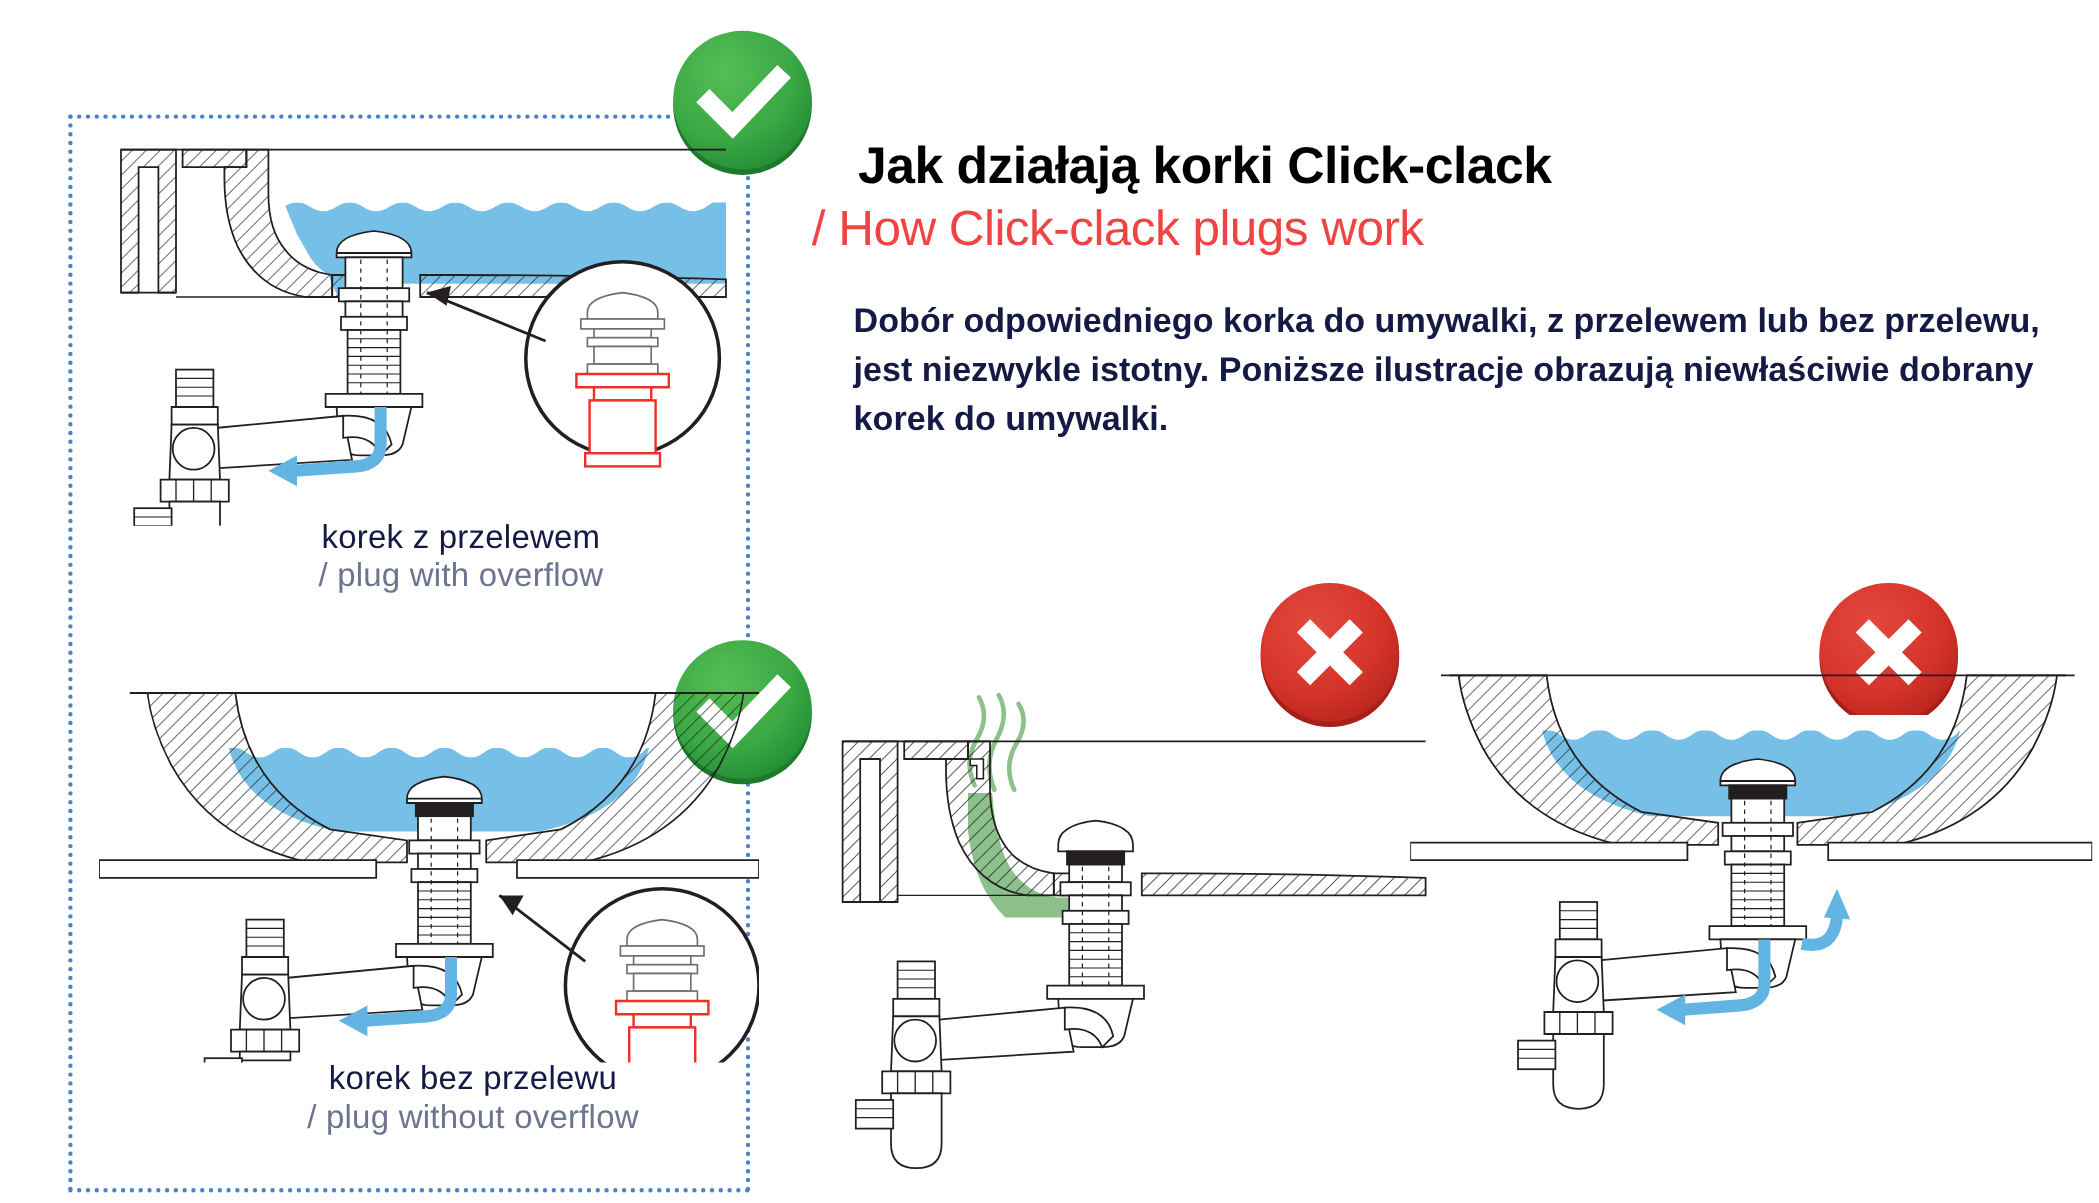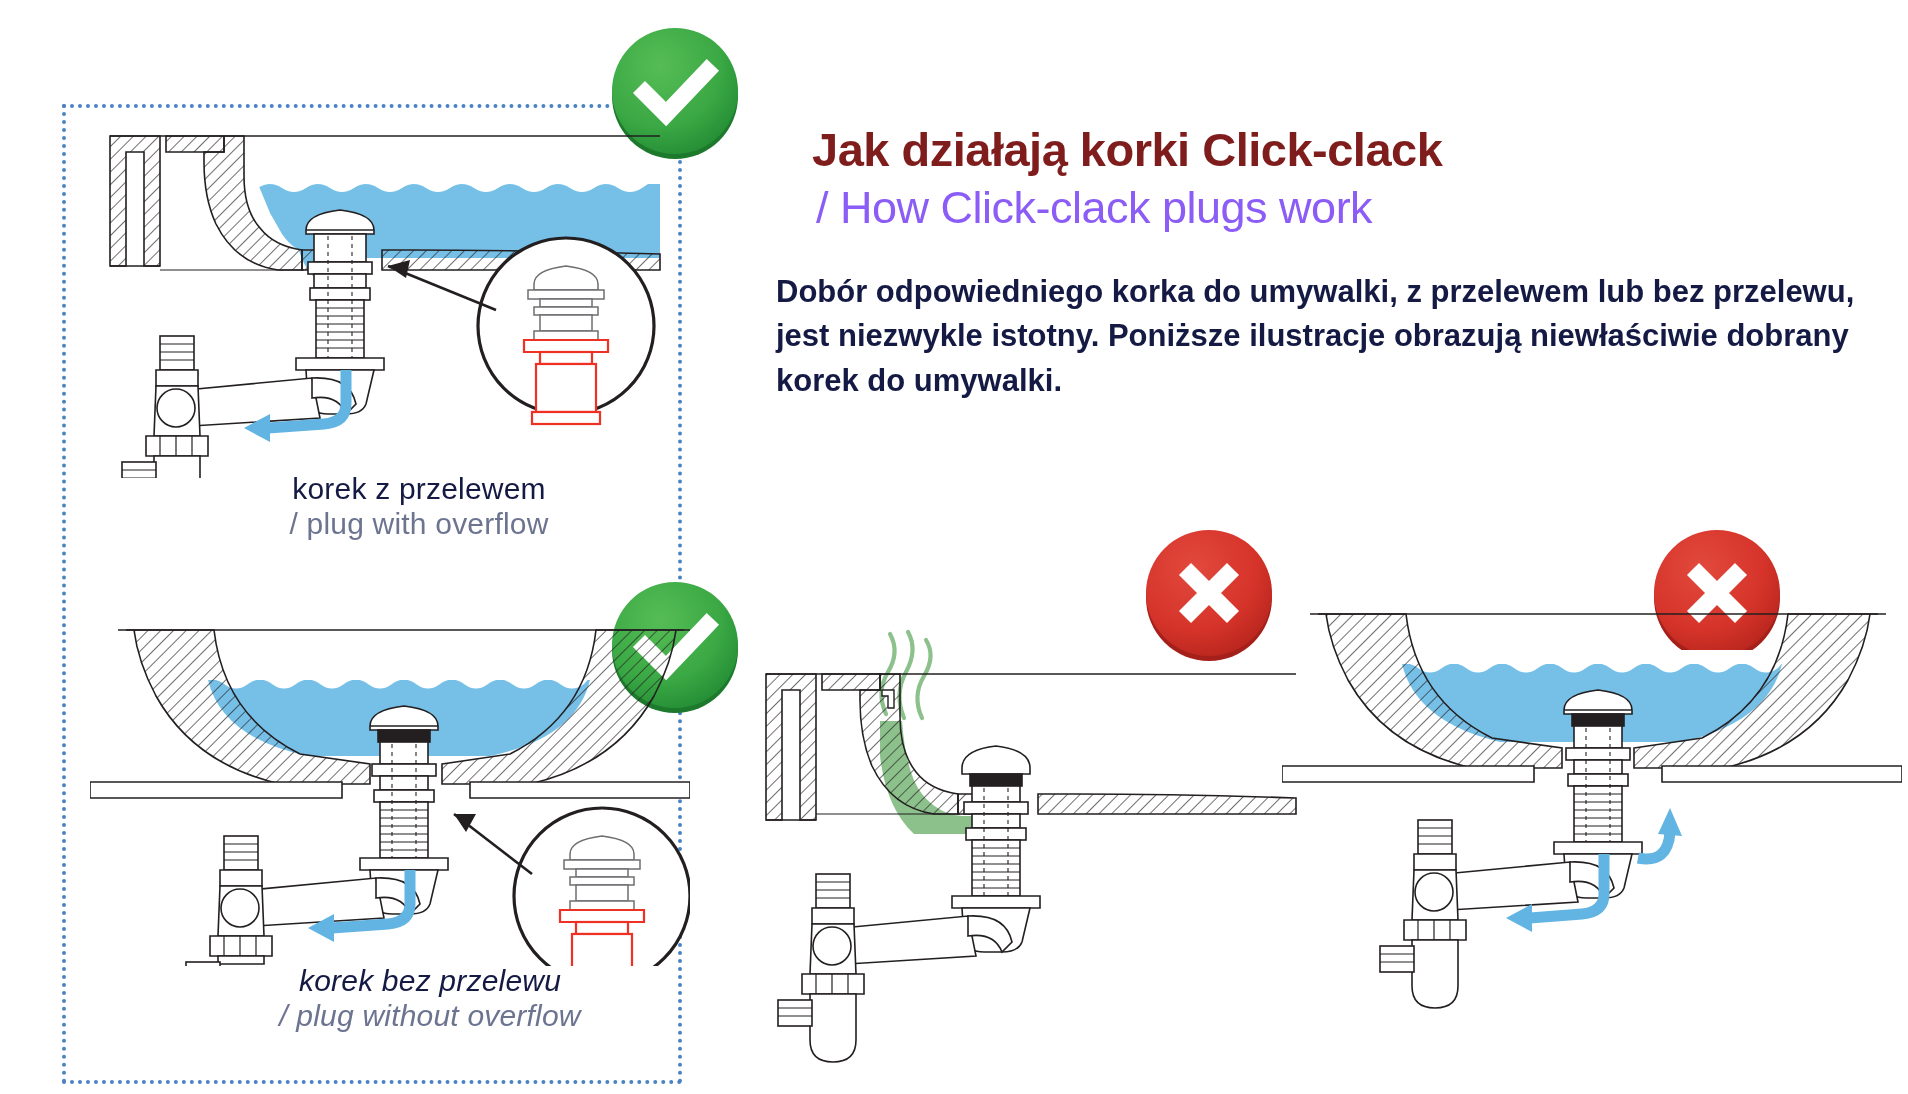--- a/index.html
+++ b/index.html
@@ -38,35 +38,35 @@
     border-radius: 50%;
     display: flex;
     align-items: center;
     justify-content: center;
   }
   .badge svg { display:block; }
 
   
   .title-pl {
     position: absolute;
-    left: 812px;
+    left: 780px;
     top: 122px;
     font-size: 47px;
     font-weight: bold;
-    color: #7f1d1d;
+    color: #000000;
     letter-spacing: -0.5px;
     white-space: nowrap;
   }
   .title-en {
     position: absolute;
-    left: 816px;
+    left: 738px;
     top: 182px;
     font-size: 45px;
     font-weight: normal;
-    color: #8b5cf6;
+    color: #ef4444;
     letter-spacing: -0.5px;
     white-space: nowrap;
   }
   .para-pl {
     position: absolute;
     left: 776px;
     top: 270px;
     width: 1090px;
     font-size: 31px;
     font-weight: bold;
@@ -414,21 +414,21 @@
         </g>
       </g>
 
       <g>
         <line x1="442" y1="288" x2="364" y2="228" stroke="#231f20" stroke-width="2.6"></line>
         <path d="M364 228 L386 228 L376 246 Z" fill="#231f20"></path>
       </g>
     </svg>
   </div>
 
-  <div class="caption" style="left:250px; top:964px; width:360px;font-style:italic;">
+  <div class="caption" style="left:250px; top:964px; width:360px;">
     <span class="cap-pl">korek bez przelewu</span>
     <span class="cap-en">/ plug without overflow</span>
   </div>
 
   <div class="fig" style="left:756px; top:596px;">
     <svg width="560" height="480" viewBox="0 0 560 480">
       <defs>
         <pattern id="hatchC" width="9" height="9" patternUnits="userSpaceOnUse" patternTransform="rotate(45)">
           <line x1="0" y1="0" x2="0" y2="9" stroke="#231f20" stroke-width="1.3"></line>
         </pattern>

